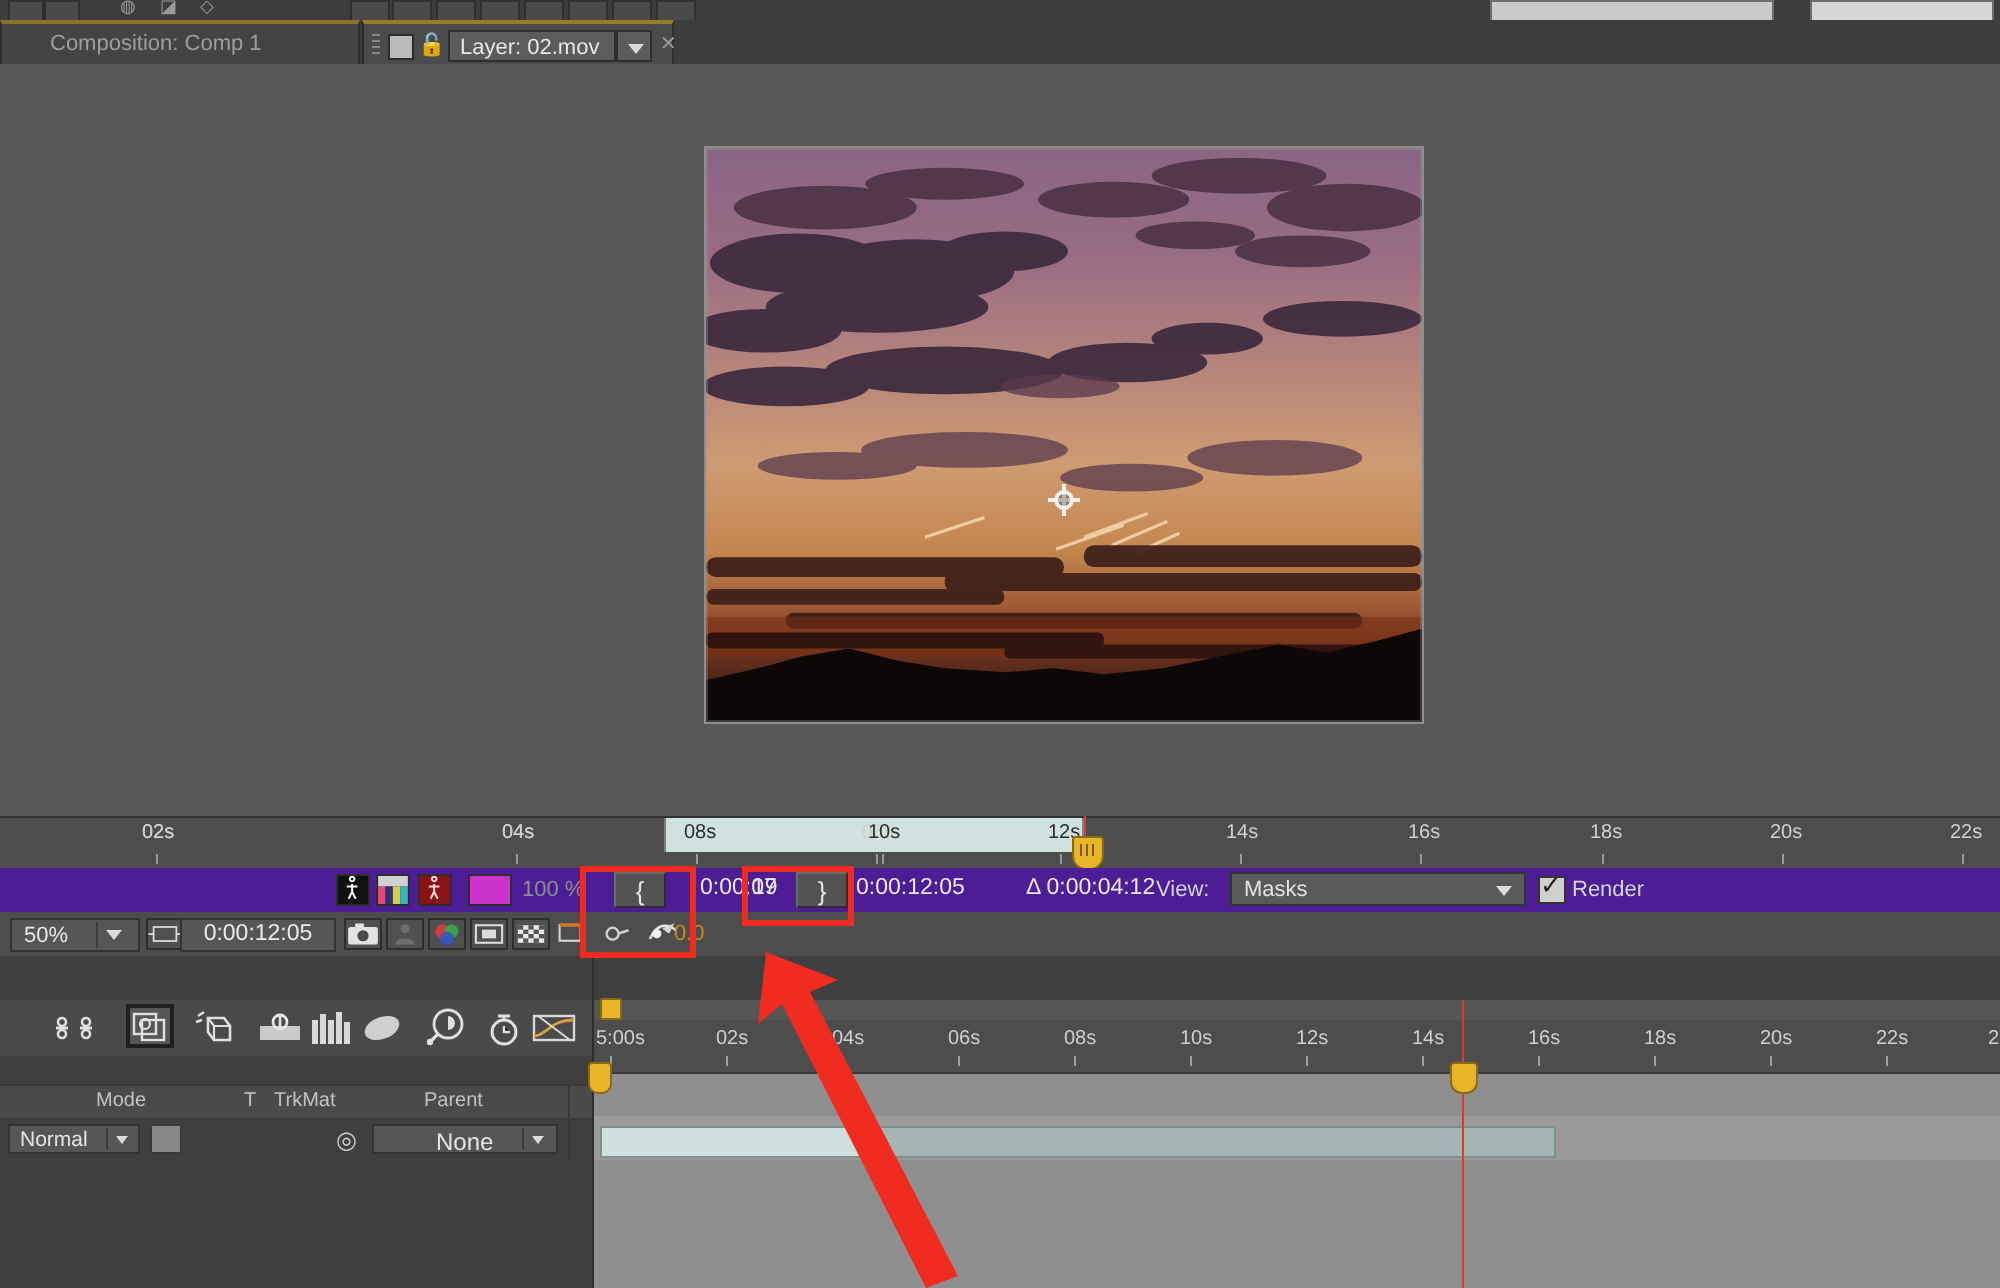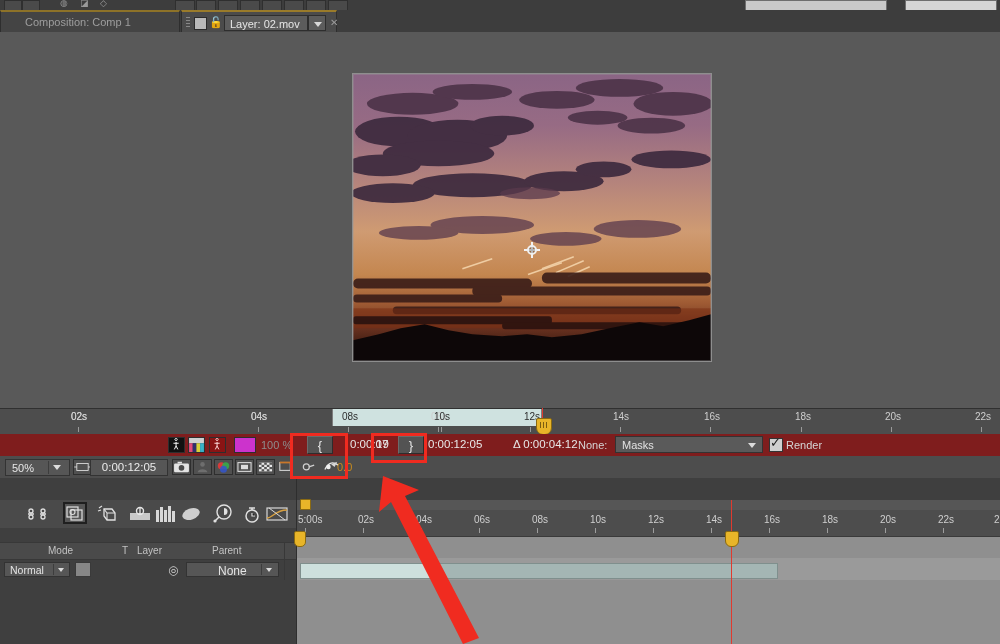--- a/index.html
+++ b/index.html
@@ -56,21 +56,21 @@
   .rlab.dark{color:#cfcfcf;}
   .rtick{position:absolute;top:18px;width:1px;height:5px;background:#9a9a9a;}
   .rsep{position:absolute;top:0;width:1px;height:17px;background:#7d7d7d;}
   #cti{position:absolute;top:-1px;width:1px;height:28px;background:#e03a2f;}
   #ctihead{position:absolute;top:9px;width:14px;height:15px;background:#e8b529;
            border-radius:2px 2px 7px 7px;border:1px solid #8a6a12;}
   #ctihead:after{content:"";position:absolute;left:3px;top:3px;width:7px;height:6px;
            background:repeating-linear-gradient(to right,#7a5c10 0 1px,transparent 1px 3px);}
 
   
-  #ctrl1{left:0;top:434px;width:1000px;height:22px;background:#7f1d1d;}
+  #ctrl1{left:0;top:434px;width:1000px;height:22px;background:#4c1d95;}
   .icbox{position:absolute;top:3px;width:17px;height:16px;border:1px solid #2e2e2e;box-sizing:border-box;}
   .swatch{position:absolute;top:3px;width:22px;height:16px;border:1px solid #2e2e2e;box-sizing:border-box;}
   .pct{position:absolute;top:5px;font-size:11px;color:#8d8d8d;}
   .brkbtn{position:absolute;top:2px;width:26px;height:18px;background:#535353;
           border:1px solid #2d2d2d;border-top-color:#6b6b6b;border-left-color:#6b6b6b;
           box-sizing:border-box;text-align:center;line-height:17px;font-size:13px;color:#e4e4e4;}
   .tcode{position:absolute;top:4px;font-size:11.5px;color:#e8e8e8;white-space:nowrap;}
   .lbl{position:absolute;top:5px;font-size:11px;color:#d5d5d5;}
   #viewsel{position:absolute;left:615px;top:2px;width:148px;height:17px;background:#5a5a5a;
            border:1px solid #333;box-sizing:border-box;}
@@ -318,21 +318,21 @@
   <div class="swatch" style="left:234px;background:#cc33cc;"></div>
   <span class="pct" style="left:261px;">100 %</span>
 
   <div class="brkbtn" style="left:307px;">{</div>
   <span class="tcode" style="left:350px;">0:00:07</span>
   <span class="tcode" style="left:376px;">19</span>
   <div class="brkbtn" style="left:398px;">}</div>
   <span class="tcode" style="left:428px;">0:00:12:05</span>
   <span class="tcode" style="left:513px;">Δ 0:00:04:12</span>
 
-  <span class="lbl" style="left:578px;">None:</span>
+  <span class="lbl" style="left:578px;">View:</span>
   <div id="viewsel">
     <span class="txt">Masks</span>
     <span class="arw"></span>
   </div>
   <div id="rendchk"></div>
   <span class="lbl" style="left:786px;">Render</span>
 </div>
 
 <div id="ctrl2" class="abs">
   <div id="zoomsel">
@@ -481,21 +481,21 @@
           <rect x="2" y="3" width="20" height="12" fill="none" stroke="#d8d8d8" stroke-width="1.2"></rect>
           <path d="M2 13 C8 13 10 5 22 5" stroke="#d8a040" stroke-width="1.4" fill="none"></path>
           <path d="M4 3 L20 15" stroke="#d8d8d8" stroke-width="1"></path>
         </svg>
     </div>
   </div>
 
   <div id="tlcolhdr">
     <span class="colhdr" style="left:4px;">Mode</span>
     <span class="colhdr" style="left:78px;">T</span>
-    <span class="colhdr" style="left:93px;">Layer</span>
+    <span class="colhdr" style="left:93px;">TrkMat</span>
     <span class="colhdr" style="left:168px;">Parent</span>
   </div>
 
   <div id="modedd">
     <span class="txt">Normal</span>
     <span class="sepv"></span>
     <span class="arw"></span>
   </div>
   <div id="tmatbox"></div>
   <div id="parentpick">◎</div>

